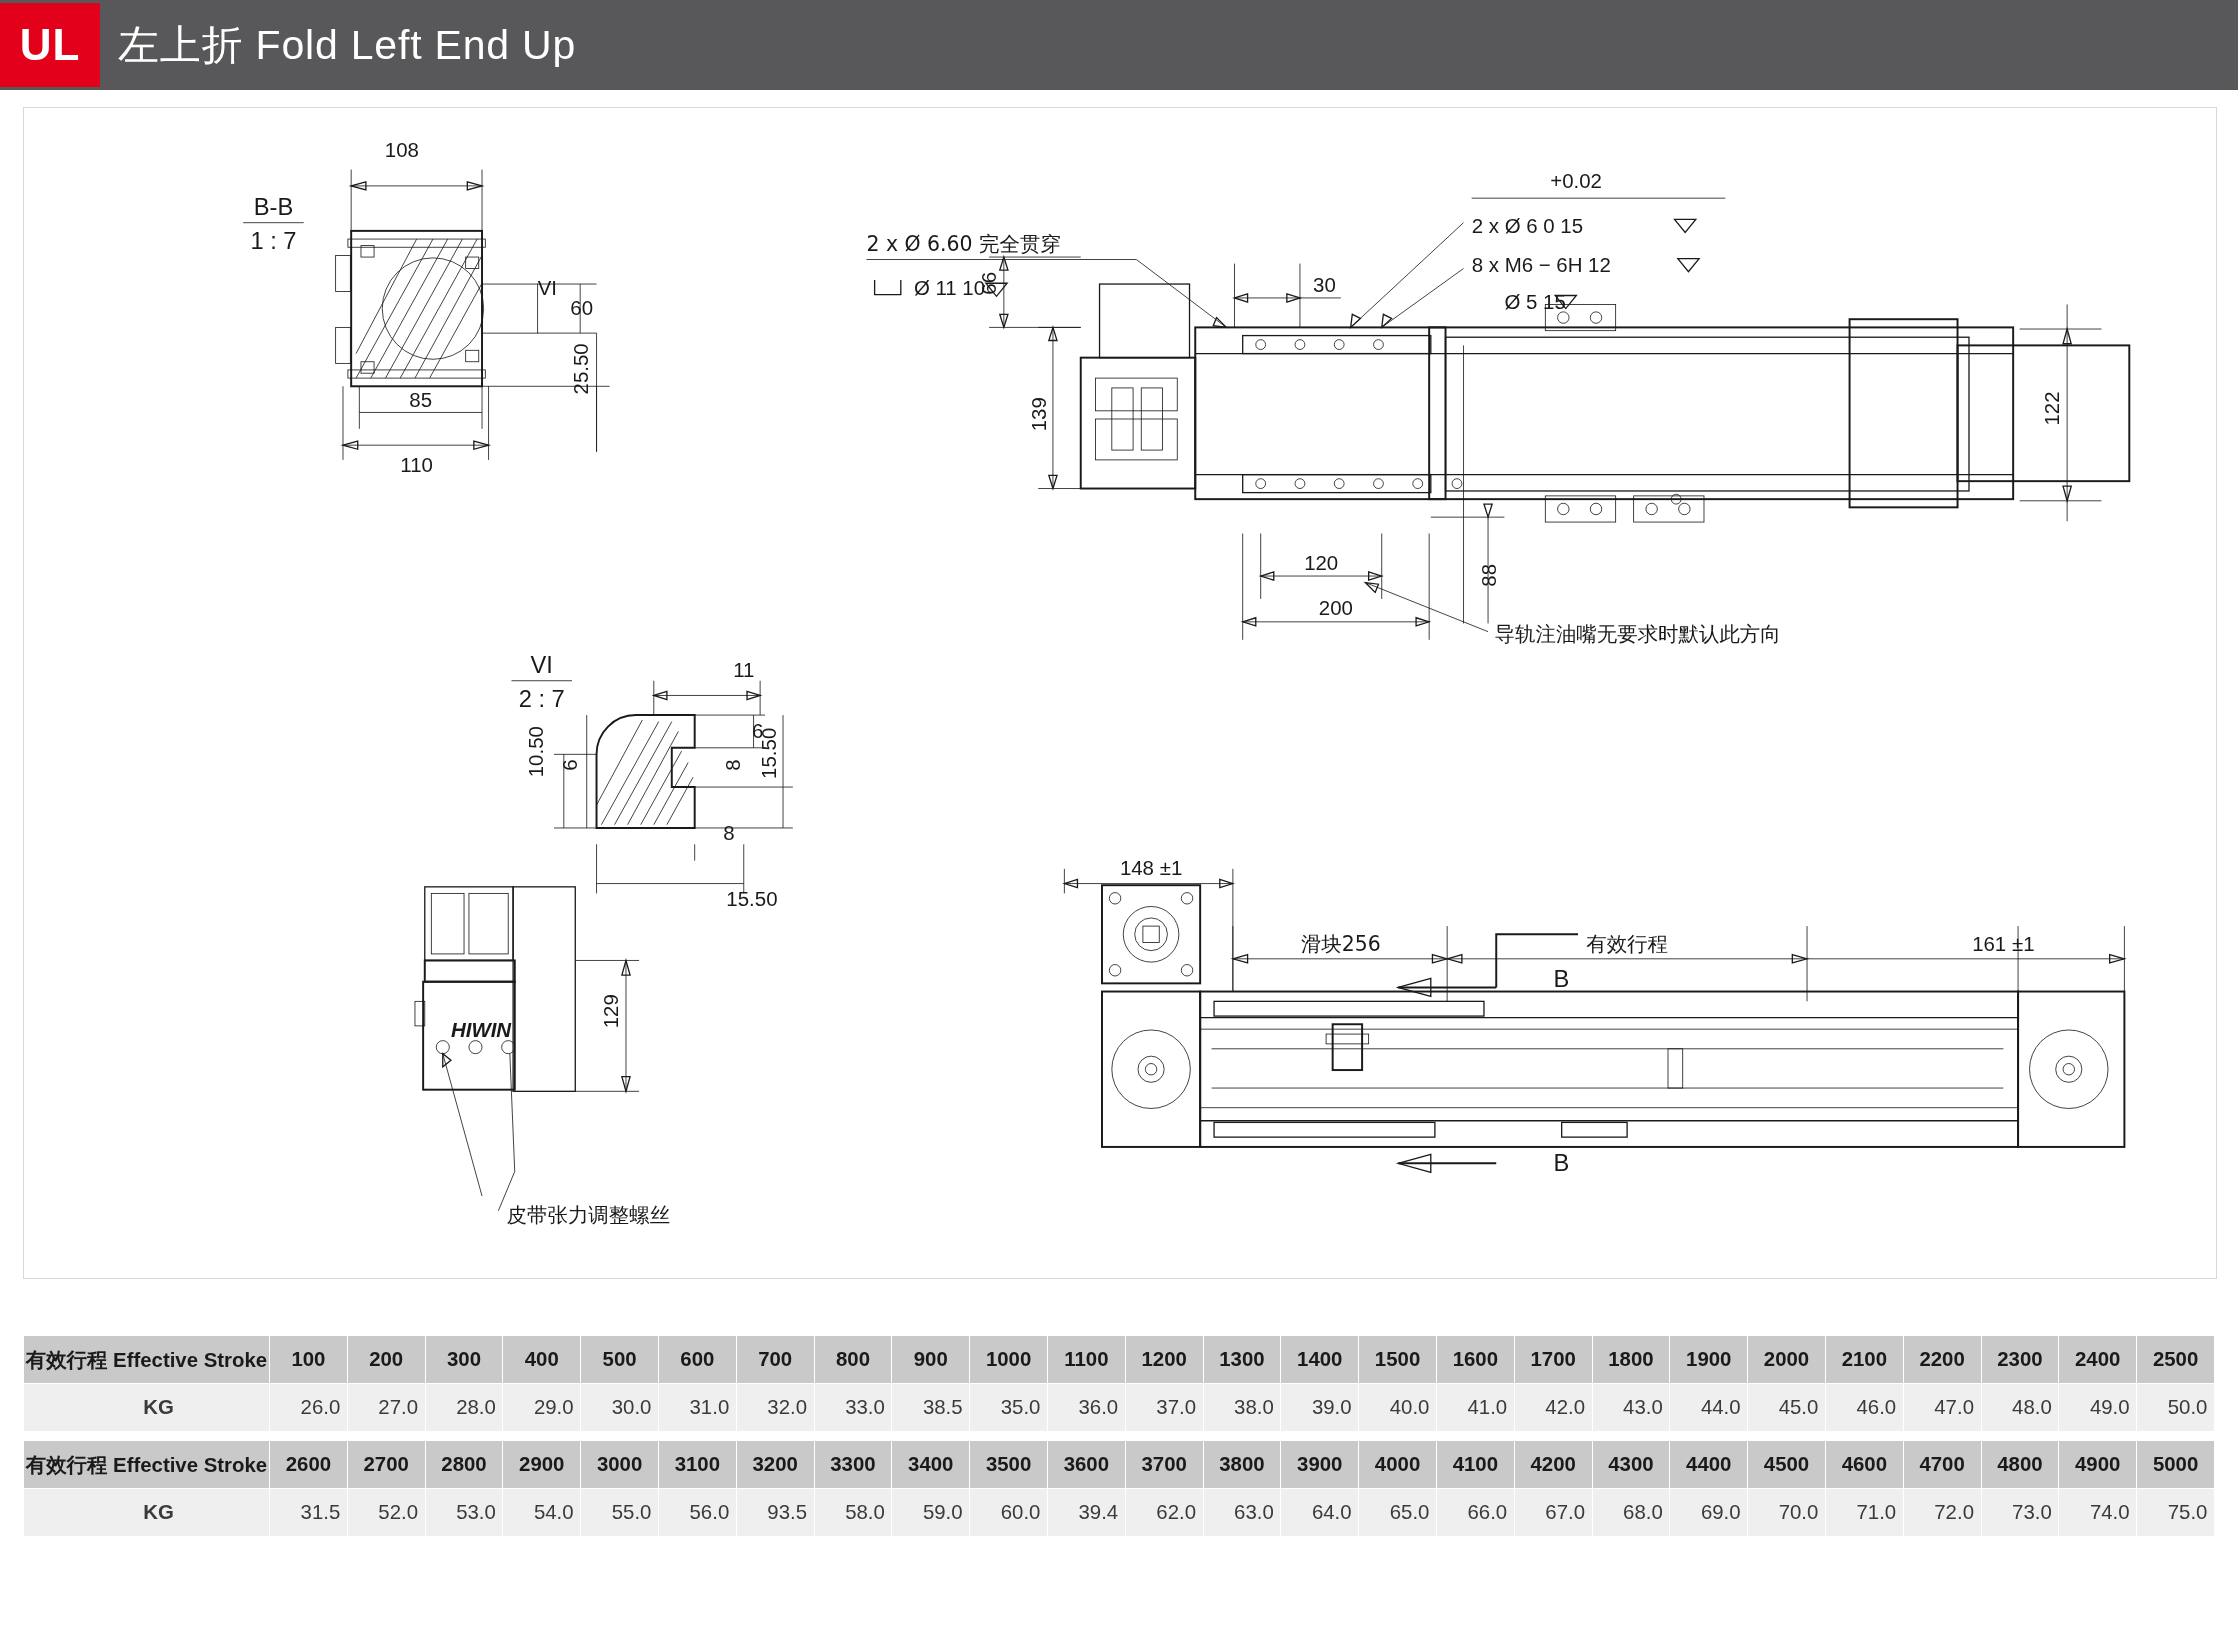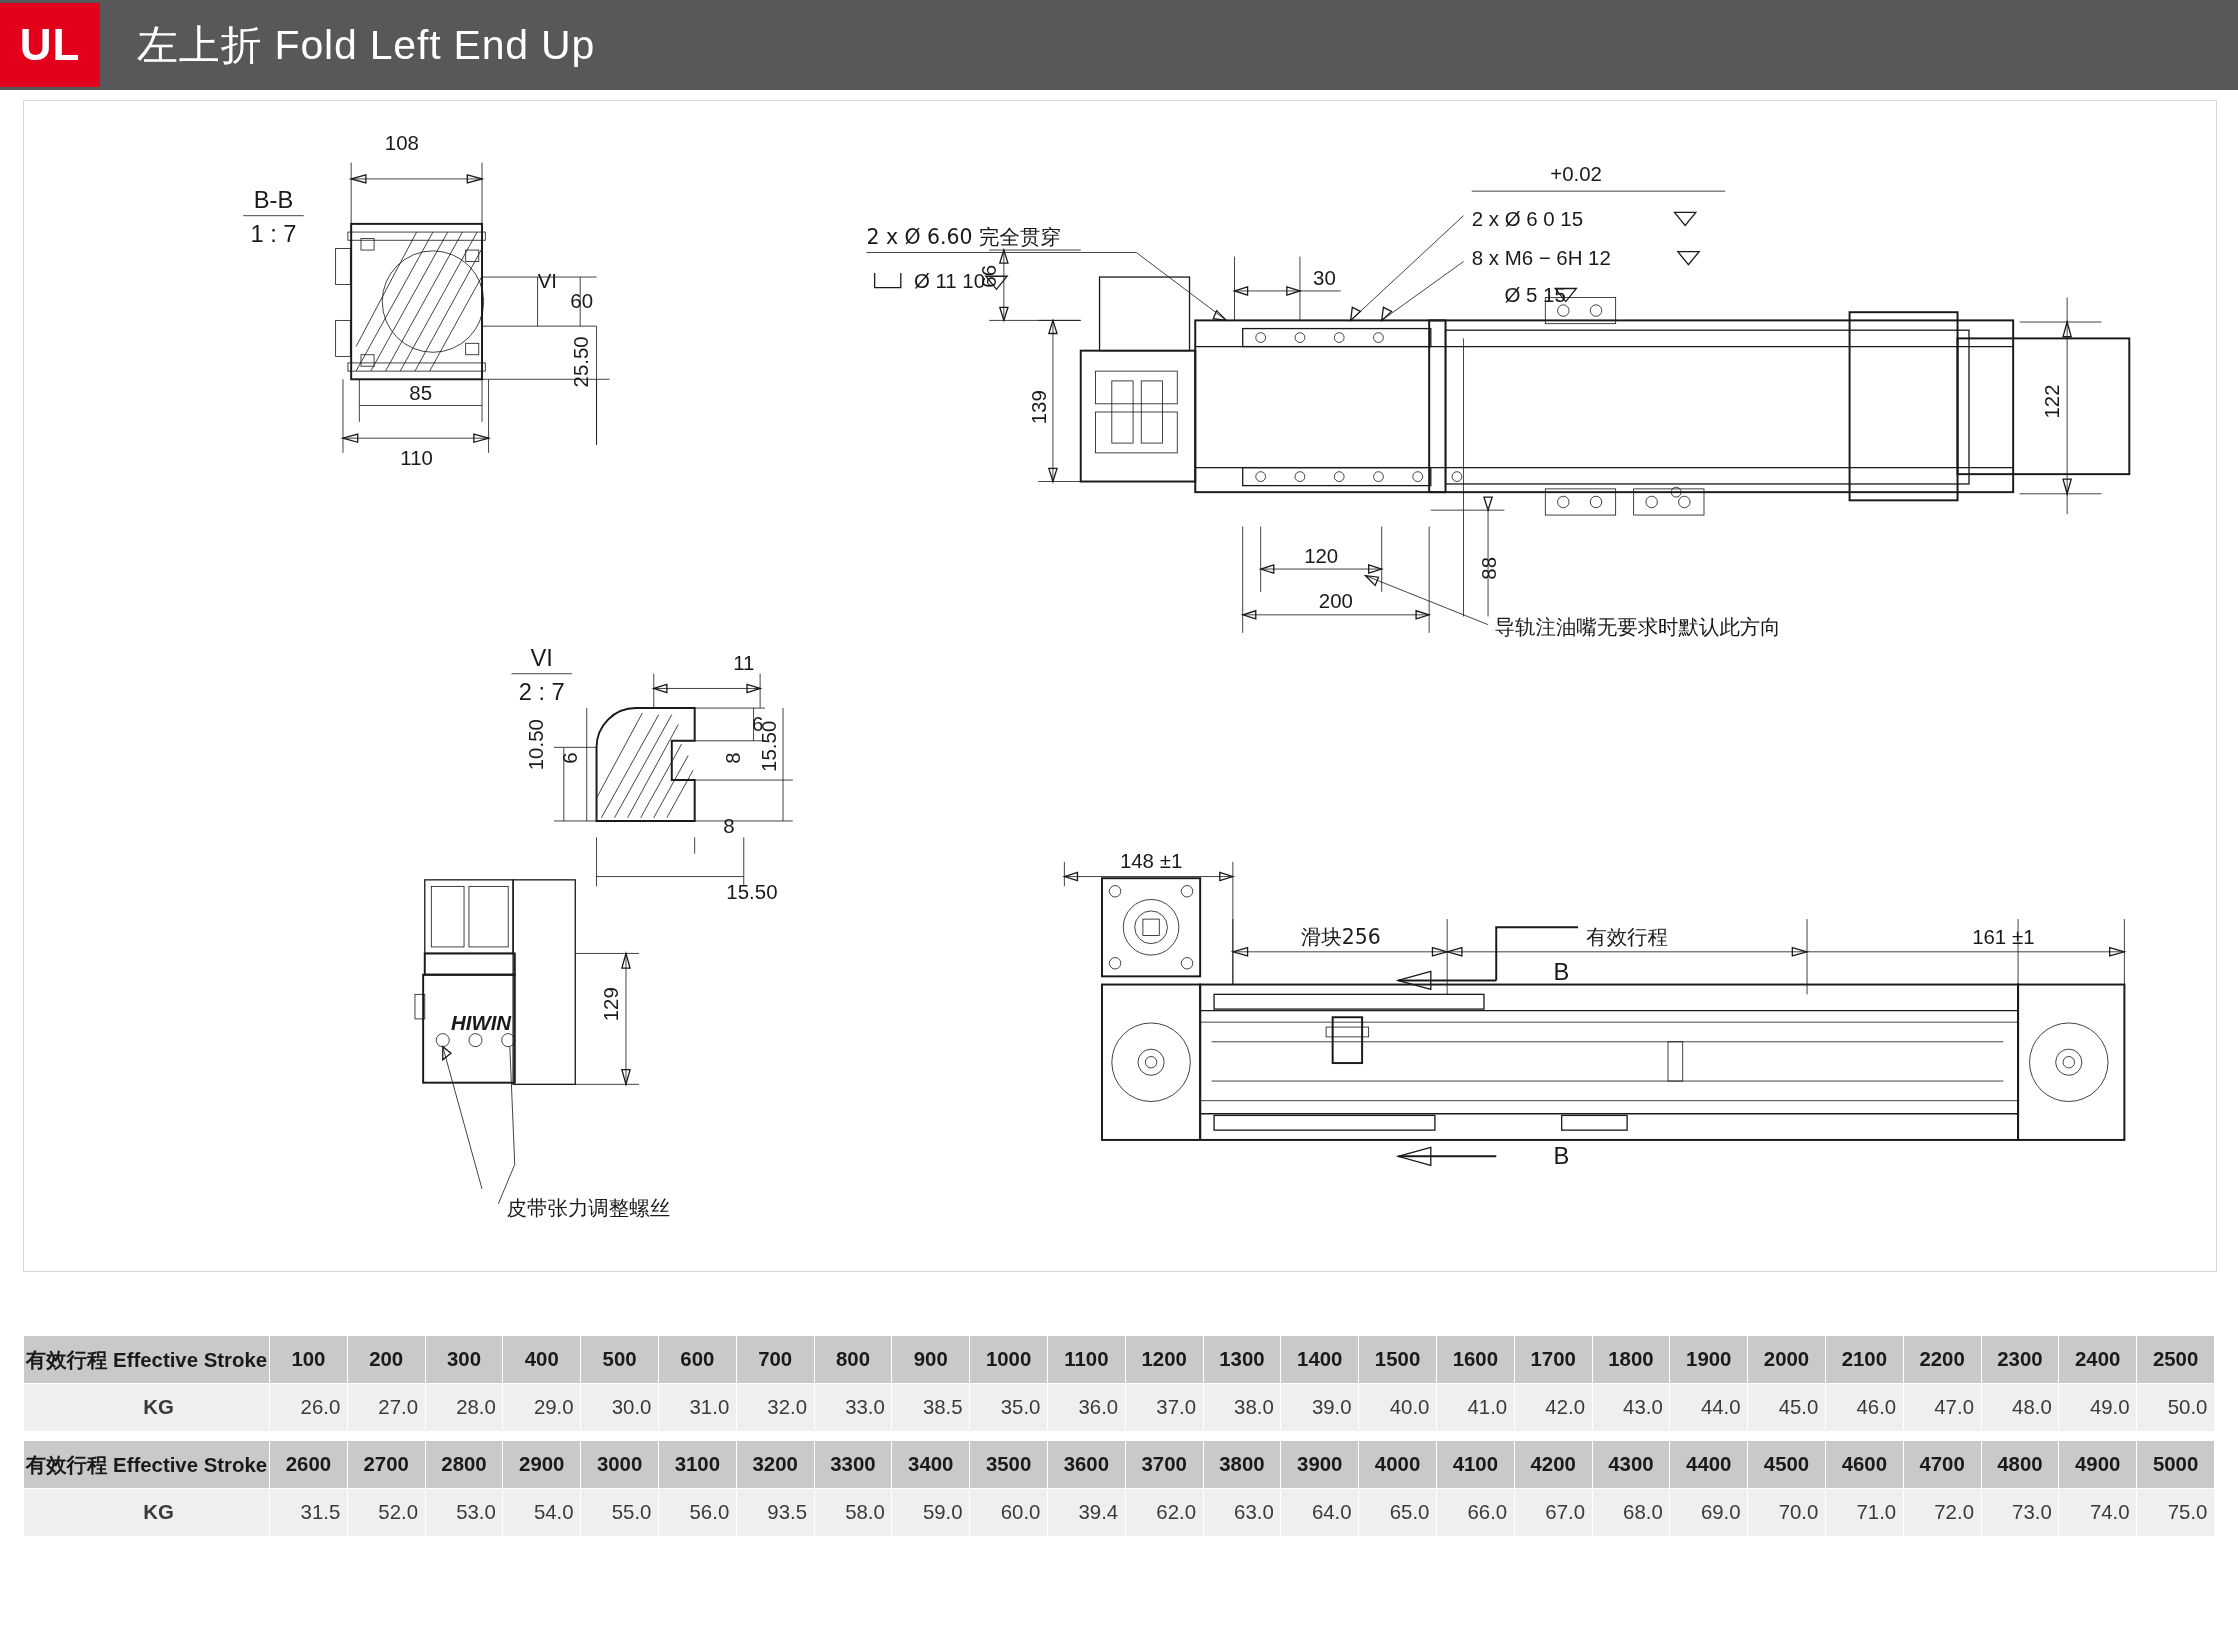--- a/index.html
+++ b/index.html
@@ -1,24 +1,24 @@
 <!DOCTYPE html>
 <html style="font-size:13px"><head>
 <meta charset="utf-8">
 <style>
   html,body{margin:0;padding:0;background:#ffffff;}
   body{width:2239px;height:1646px;font-family:"Liberation Sans",sans-serif;color:#1a1a1a;overflow:hidden;}
 
   
   .header{position:absolute;left:0;top:0;width:2239px;height:90px;background:#58585a;display:flex;align-items:center;}
   .header .tag{width:100px;height:84px;background:#e2001a;color:#fff;font-size:44px;font-weight:bold;display:flex;align-items:center;justify-content:center;letter-spacing:0.8px;}
-  .header .title{color:#ffffff;font-size:41px;margin-left:37px;letter-spacing:0.8px;white-space:nowrap;}
+  .header .title{color:#ffffff;font-size:41px;margin-left:18px;letter-spacing:0.8px;white-space:nowrap;}
 
   
-  .sheet{position:absolute;left:23px;top:100px;width:2192px;height:1170px;background:#fff;border:0.8px solid #d8d8d8;}
+  .sheet{position:absolute;left:23px;top:107px;width:2192px;height:1170px;background:#fff;border:0.8px solid #d8d8d8;}
   svg.draw{position:absolute;left:0;top:0;width:2192px;height:1170px;}
   .ln{stroke:#1a1a1a;stroke-width:1.6;fill:none;}
   .ln2{stroke:#1a1a1a;stroke-width:2.4;fill:none;}
   .thin{stroke:#1a1a1a;stroke-width:1;fill:none;}
   .hatch{stroke:#1a1a1a;stroke-width:1;fill:none;}
   .txt{font-family:"Liberation Sans",sans-serif;font-size:25px;fill:#1a1a1a;}
   .txtcn{font-family:"DejaVu Sans",sans-serif;font-size:25px;fill:#1a1a1a;}
   .txtb{font-family:"Liberation Sans",sans-serif;font-size:29px;fill:#1a1a1a;}
 
   

